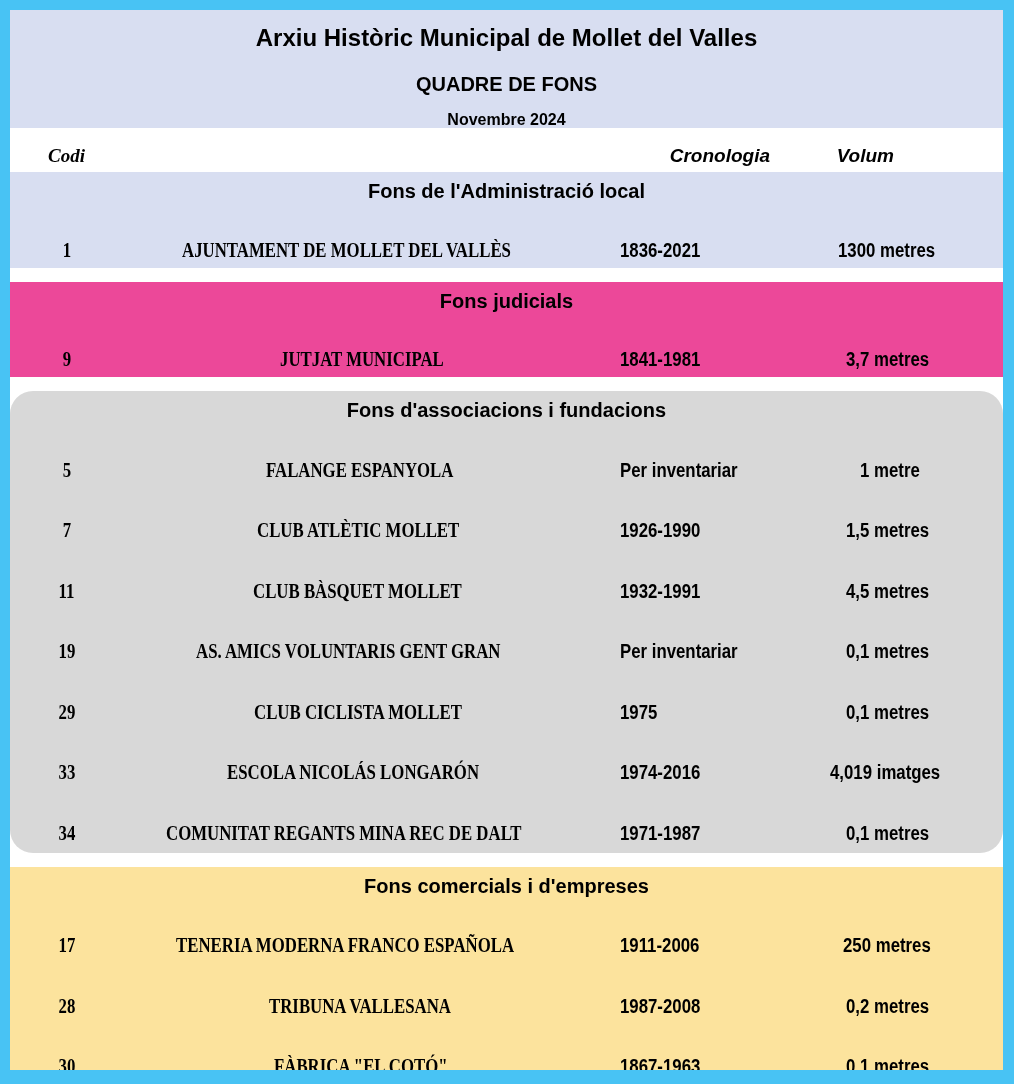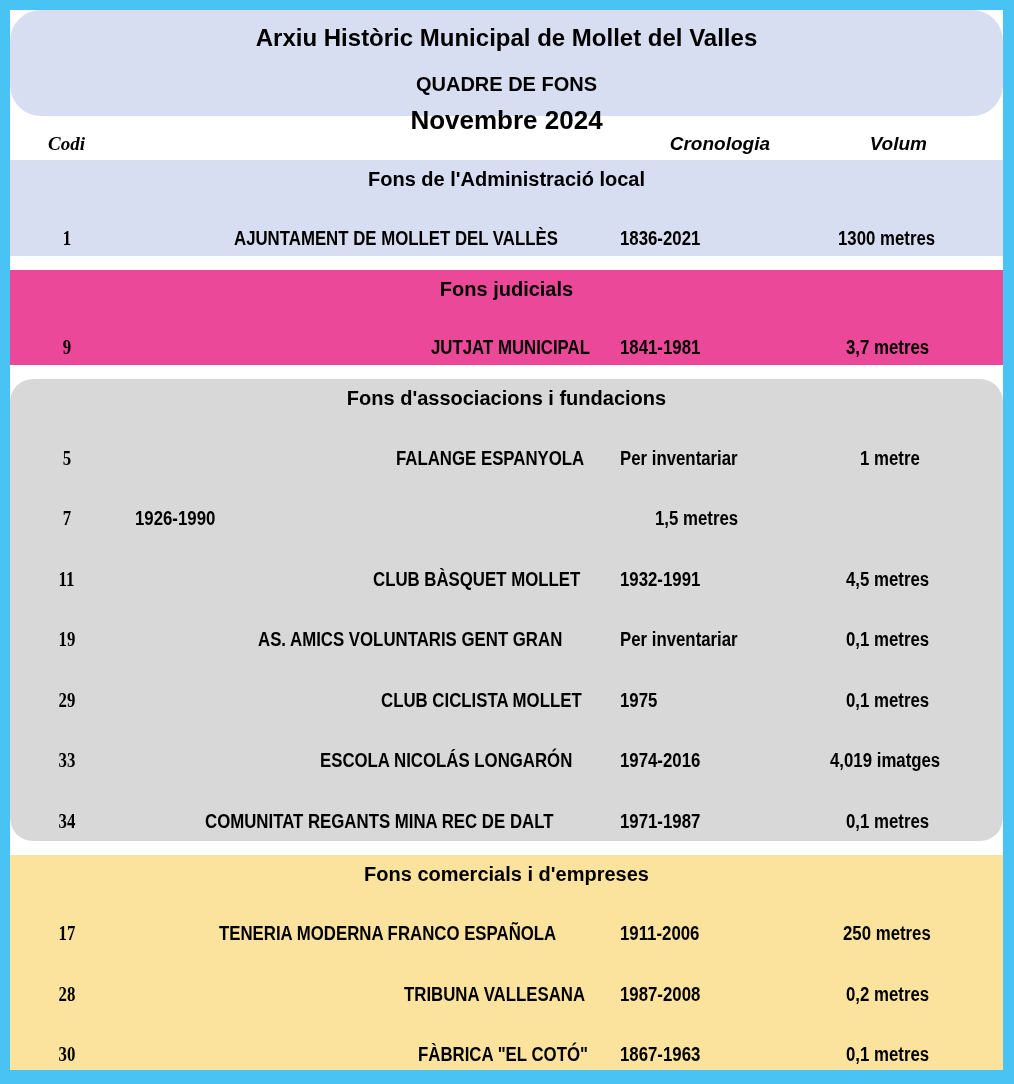--- a/index.html
+++ b/index.html
@@ -28,63 +28,62 @@
   .bottom-strip {
     position: absolute;
     left: 0;
     bottom: 0;
     width: 100%;
     height: 14px;
     z-index: 5;
   }
   
   .header-block {
-    height: 106px;
+    height: 118px;
     text-align: center;
     overflow: visible;
-    border-radius: 31px;
   }
   .title {
     font-size: 24px;
     line-height: 28px;
     padding-top: 14px;
   }
   .subtitle {
     font-size: 20px;
     line-height: 24px;
     margin-top: 20px;
   }
   .date-line {
-    font-size: 26px;
+    font-size: 16px;
     line-height: 24px;
     margin-top: 12px;
   }
   
   .grid {
     display: grid;
     grid-template-columns: 125px 485px 168px auto;
   }
   .c { overflow: visible; }
   .codi { text-align: center; padding-right: 12px; font-family: Liberation Serif, serif; }
-  .nom  { text-align: right; }
+  .nom  { text-align: center; font-family: Liberation Serif, serif; }
   .cron { text-align: left; }
   .vol  { text-align: center; }
   
   .col-row {
     height: 44px;
     box-sizing: border-box;
     padding-top: 12px;
     align-items: center;
     font-style: italic;
     font-size: 19px;
     line-height: 20px;
     background: #ffffff;
   }
   .col-row .cron { text-align: right; padding-right: 18px; }
-  .col-row .vol  { text-align: right; padding-right: 76px; }
+  .col-row .vol  { text-align: right; padding-right: 109px; }
   
   section { margin-top: 14px; }
   section.first { margin-top: 0; }
   .sec-h {
     height: 38px;
     display: flex;
     align-items: center;
     justify-content: center;
     font-size: 20px;
     line-height: 22px;
@@ -152,20 +151,21 @@
     <section style="background-color: rgb(216, 216, 216); border-radius: 23px;">
       <div class="sec-h">Fons d'associacions i fundacions</div>
       <div class="grid row">
         <div class="c codi"><span class="cond">5</span></div>
         <div class="c nom"><span class="cond">FALANGE ESPANYOLA</span></div>
         <div class="c cron"><span class="cond">Per inventariar</span></div>
         <div class="c vol"><span class="cond">1 metre</span></div>
       </div>
       <div class="grid row">
         <div class="c codi"><span class="cond">7</span></div>
+        <div class="c nom"><span class="cond">CLUB ATLÈTIC MOLLET</span></div>
         <div class="c cron"><span class="cond">1926-1990</span></div>
         <div class="c vol"><span class="cond">1,5 metres</span></div>
       </div>
       <div class="grid row">
         <div class="c codi"><span class="cond">11</span></div>
         <div class="c nom"><span class="cond">CLUB BÀSQUET MOLLET</span></div>
         <div class="c cron"><span class="cond">1932-1991</span></div>
         <div class="c vol"><span class="cond">4,5 metres</span></div>
       </div>
       <div class="grid row">

